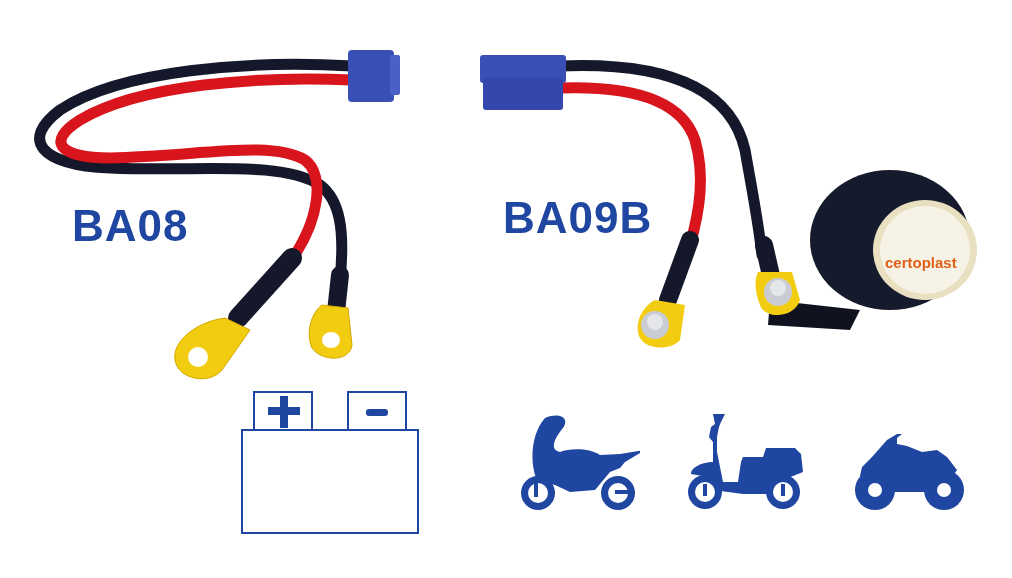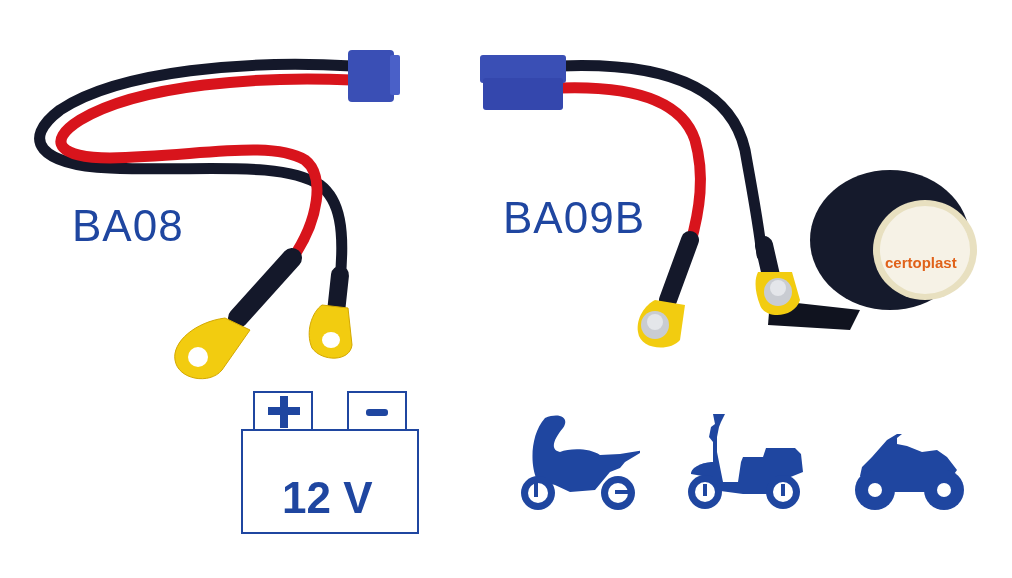--- a/index.html
+++ b/index.html
@@ -1,18 +1,18 @@
 <!DOCTYPE html>
 <html><head>
 <meta charset="utf-8">
 <style>
   html, body { margin: 0; padding: 0; background: #ffffff; }
   body { width: 1012px; height: 578px; position: relative; overflow: hidden; font-family: "Liberation Sans", sans-serif; }
   .abs { position: absolute; }
-  .label { color: #1f46a0; font-weight: normal; font-size: 44px; letter-spacing: 1px; font-family: "Liberation Sans", sans-serif; line-height: 1; }
+  .label { color: #1f46a0; font-weight: bold; font-size: 44px; letter-spacing: 1px; font-family: "Liberation Sans", sans-serif; line-height: 1; }
   .battery-text { color: #1f46a0; font-weight: bold; font-size: 44px; font-family: "Liberation Sans", sans-serif; line-height: 1; }
   svg { display: block; }
 </style>
 </head>
 <body>
 
 <svg class="abs" style="left:0;top:0" width="1012" height="578">
 
   <g>
 
@@ -80,21 +80,20 @@
   <svg width="180" height="145">
     <rect x="14" y="2" width="58" height="38" fill="#fff" stroke="#1f46a0" stroke-width="2"></rect>
     <rect x="108" y="2" width="58" height="38" fill="#fff" stroke="#1f46a0" stroke-width="2"></rect>
     <rect x="2" y="40" width="176" height="103" fill="#fff" stroke="#1f46a0" stroke-width="2"></rect>
 
     <rect x="28" y="17" width="32" height="8" fill="#1f46a0"></rect>
     <rect x="40" y="6" width="8" height="32" fill="#1f46a0"></rect>
 
     <rect x="126" y="19" width="22" height="7" rx="3" fill="#1f46a0"></rect>
   </svg>
-  <div class="abs battery-text" style="left:42px;top:86px">12 V</div>
 </div>
 
 <div class="abs" style="left:515px;top:410px">
   <svg width="125" height="100" viewBox="0 0 125 100">
     <g fill="#1f46a0">
       <path d="M30 8 C45 2, 55 8, 48 18 C38 30, 35 40, 45 42 C55 38, 75 38, 85 45 L105 44 L130 40 L110 52 L105 58 L95 62 L80 80 L55 82 L40 75 L22 70 C15 55, 15 25, 30 8 Z"></path>
       <circle cx="23" cy="83" r="17"></circle>
       <circle cx="103" cy="83" r="17"></circle>
     </g>
     <g fill="#fff">

